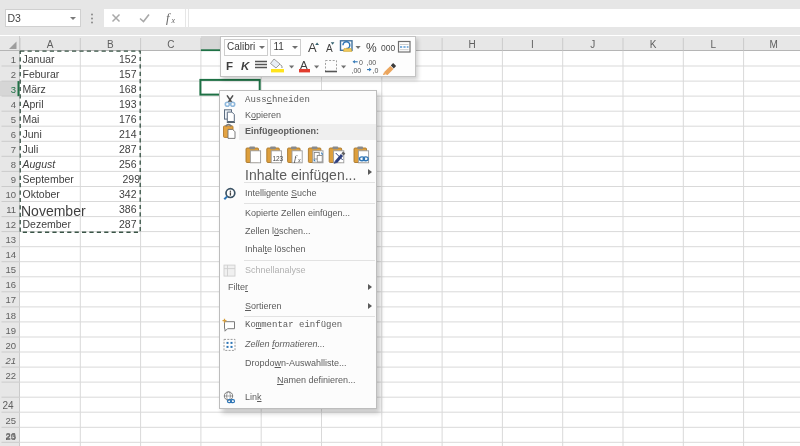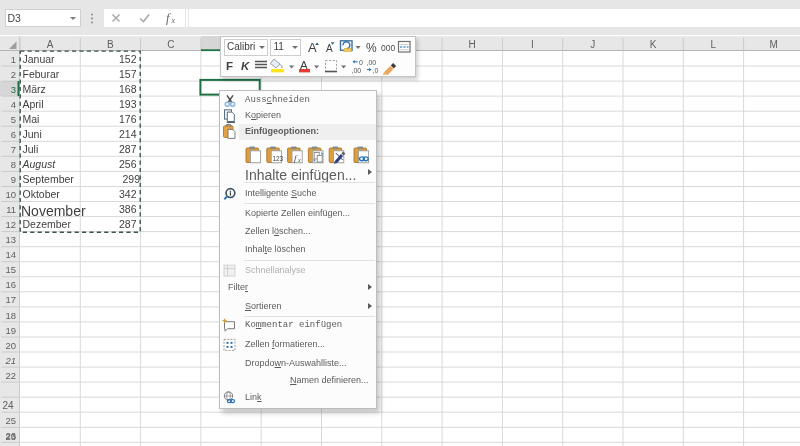--- a/index.html
+++ b/index.html
@@ -241,23 +241,23 @@
 <div class="ab" style="left:245px;top:226.2px;font-size:9px;font-weight:normal;color:#5c5c5c;white-space:nowrap;">Zellen l<span style="text-decoration:underline;">ö</span>schen...</div>
 <div class="ab" style="left:245px;top:244.2px;font-size:9px;font-weight:normal;color:#5c5c5c;white-space:nowrap;">Inhal<span style="text-decoration:underline;">t</span>e löschen</div>
 <div class="ab" style="left:243.5px;top:259.9px;width:131px;height:1px;background:#e2e2e2;"></div>
 <div class="ab" style="left:245px;top:264.6px;font-size:9px;font-weight:normal;color:#b1b1b1;white-space:nowrap;">Schnellanalyse</div>
 <div class="ab" style="left:228px;top:282.4px;font-size:9px;font-weight:normal;color:#5c5c5c;white-space:nowrap;">Filte<span style="text-decoration:underline;">r</span></div>
 <div class="ab" style="left:368px;top:284.4px;width:0;height:0;border-top:3.5px solid transparent;border-bottom:3.5px solid transparent;border-left:4.5px solid #5a5a5a;"></div>
 <div class="ab" style="left:245px;top:301.2px;font-size:9px;font-weight:normal;color:#5c5c5c;white-space:nowrap;"><span style="text-decoration:underline;">S</span>ortieren</div>
 <div class="ab" style="left:368px;top:303.2px;width:0;height:0;border-top:3.5px solid transparent;border-bottom:3.5px solid transparent;border-left:4.5px solid #5a5a5a;"></div>
 <div class="ab" style="left:243.5px;top:316.1px;width:131px;height:1px;background:#e2e2e2;"></div>
 <div class="ab" style="left:245px;top:320.2px;font-size:9px;font-weight:normal;color:#5c5c5c;white-space:nowrap;font-family:Liberation Mono, monospace;">Ko<span style="text-decoration:underline;">m</span>mentar einfügen</div>
-<div class="ab" style="left:245px;top:338.9px;font-size:9px;font-weight:normal;color:#5c5c5c;white-space:nowrap;">Zellen <span style="text-decoration:underline;">f</span>ormatieren...</div>
+<div class="ab" style="left:245px;top:338.9px;font-size:9px;font-weight:normal;color:#5c5c5c;white-space:nowrap;font-style:italic;">Zellen <span style="text-decoration:underline;">f</span>ormatieren...</div>
 <div class="ab" style="left:245px;top:357.8px;font-size:9px;font-weight:normal;color:#5c5c5c;white-space:nowrap;">Dropdo<span style="text-decoration:underline;">w</span>n-Auswahlliste...</div>
-<div class="ab" style="left:258px;top:375.0px;font-size:9px;font-weight:normal;color:#5c5c5c;white-space:nowrap;padding-left:32px;"><span style="text-decoration:underline;">N</span>amen definieren...</div>
+<div class="ab" style="left:245px;top:375.0px;font-size:9px;font-weight:normal;color:#5c5c5c;white-space:nowrap;padding-left:32px;"><span style="text-decoration:underline;">N</span>amen definieren...</div>
 <div class="ab" style="left:245px;top:392.3px;font-size:9px;font-weight:normal;color:#5c5c5c;white-space:nowrap;">Lin<span style="text-decoration:underline;">k</span></div>
 <svg class="ab" style="left:218.5px;top:89.5px;" width="158" height="319" viewBox="0 0 158 319">
     <g transform="translate(11,10.9)">
       <path d="M-3 -5.6 L1.8 1.6" stroke="#4f4f4f" stroke-width="1.5" fill="none"></path>
       <path d="M3 -5.6 L-1.8 1.6" stroke="#4f4f4f" stroke-width="1.5" fill="none"></path>
       <circle cx="-2.7" cy="3.4" r="2" stroke="#8fb8dc" stroke-width="1.6" fill="none"></circle>
       <circle cx="2.7" cy="3.4" r="2" stroke="#8fb8dc" stroke-width="1.6" fill="none"></circle>
     </g>
     <g transform="translate(10.5,26.1)" stroke="#5a6b80" stroke-width="1">
       <rect x="-5" y="-6.3" width="7" height="9.3" fill="#edf2f7"></rect>

